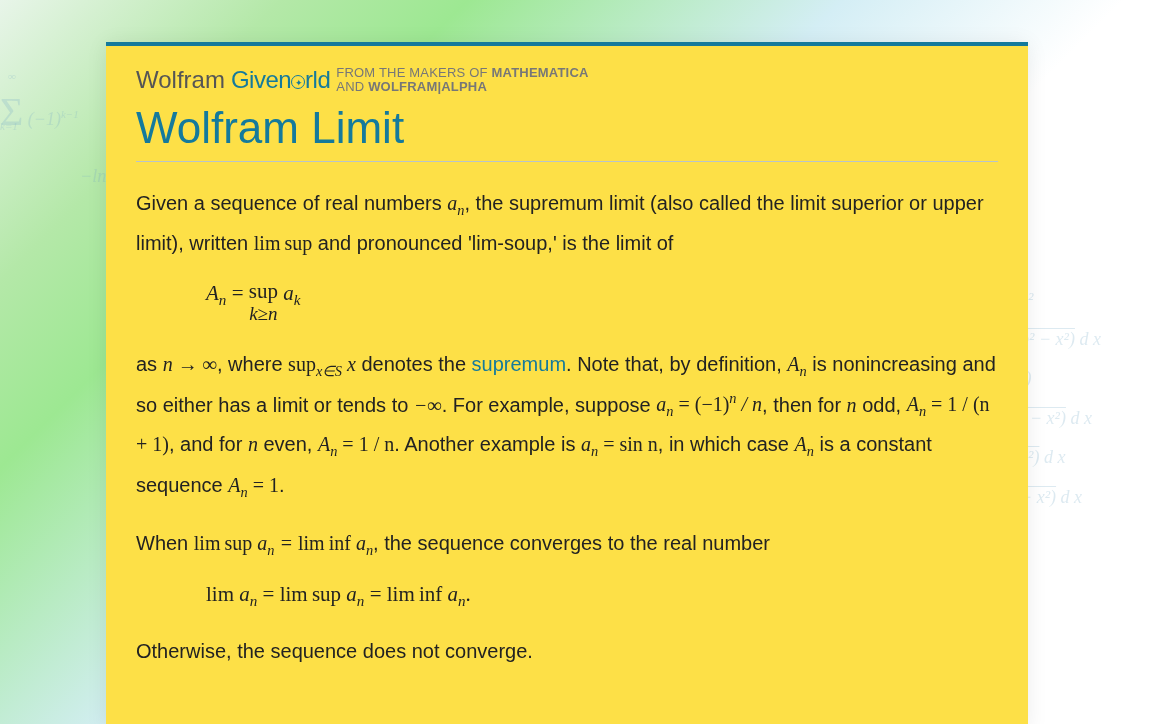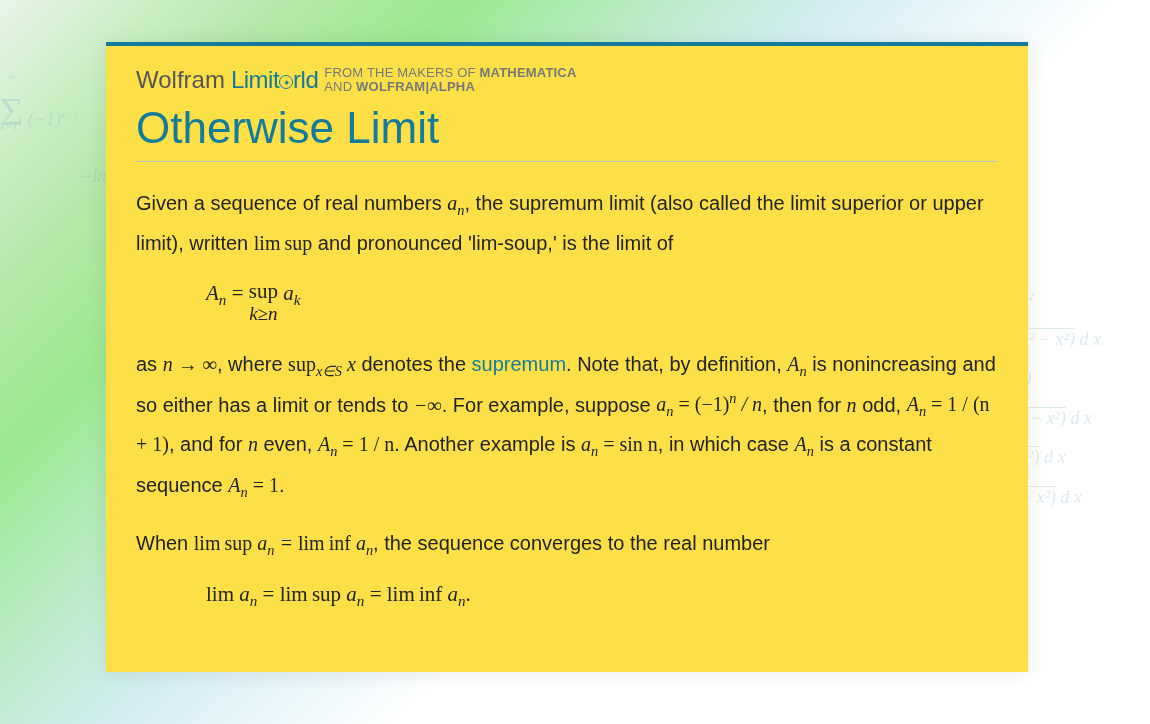--- a/index.html
+++ b/index.html
@@ -114,28 +114,28 @@
   <div><span style="text-decoration:overline;">b² − x²)</span> <span>d x</span></div>
   <div><span>²)</span></div>
   <div><span style="text-decoration:overline;">² − x²)</span> <span>d x</span></div>
   <div><span style="text-decoration:overline;">x²)</span> <span>d x</span></div>
   <div><span style="text-decoration:overline;">− x²)</span> <span>d x</span></div>
 </div>
 
 <div class="card">
   <div class="logo-row">
     <span class="logo-wolfram">Wolfram</span>
-    <span class="logo-mathworld"><span>Limit</span><span style="display:inline-block;width:14px;height:14px;border:1.5px solid #147a9c;border-radius:50%;vertical-align:-1px;position:relative;"><span style="position:absolute;left:3px;top:1.5px;font-size:9px;">✦</span></span><span>rld</span></span>
+    <span class="logo-mathworld"><span>Given</span><span style="display:inline-block;width:14px;height:14px;border:1.5px solid #147a9c;border-radius:50%;vertical-align:-1px;position:relative;"><span style="position:absolute;left:3px;top:1.5px;font-size:9px;">✦</span></span><span>rld</span></span>
     <span class="logo-sub">
       <span>FROM THE MAKERS OF </span><strong>MATHEMATICA</strong><br>
       <span>AND </span><strong>WOLFRAM|ALPHA</strong>
     </span>
   </div>
 
-  <h1 class="title">Otherwise Limit</h1>
+  <h1 class="title">Wolfram Limit</h1>
 
   <div class="content">
     <p>
       <span>Given a sequence of real numbers </span><span class="math"><span>a</span><span class="sub">n</span></span><span>, the supremum limit (also called the limit superior or upper limit), written </span><span class="op">lim sup</span><span> and pronounced 'lim-soup,' is the limit of</span>
     </p>
 
     <div class="eq-block">
       <span>A</span><span class="sub">n</span><span class="rm"> = </span><span class="supbelow"><span class="rm">sup</span><span class="below">k≥n</span></span><span> a</span><span class="sub">k</span>
     </div>
 
@@ -144,14 +144,15 @@
     </p>
 
     <p>
       <span>When </span><span class="op">lim sup </span><span class="math"><span>a</span><span class="sub">n</span></span><span class="math rm"> = </span><span class="op">lim inf </span><span class="math"><span>a</span><span class="sub">n</span></span><span>, the sequence converges to the real number</span>
     </p>
 
     <div class="eq-block">
       <span class="rm">lim </span><span>a</span><span class="sub">n</span><span class="rm"> = </span><span class="rm">lim sup </span><span>a</span><span class="sub">n</span><span class="rm"> = </span><span class="rm">lim inf </span><span>a</span><span class="sub">n</span><span class="rm">.</span>
     </div>
 
+    <p>Otherwise, the sequence does not converge.</p>
   </div>
 </div>
 
 </body></html>

